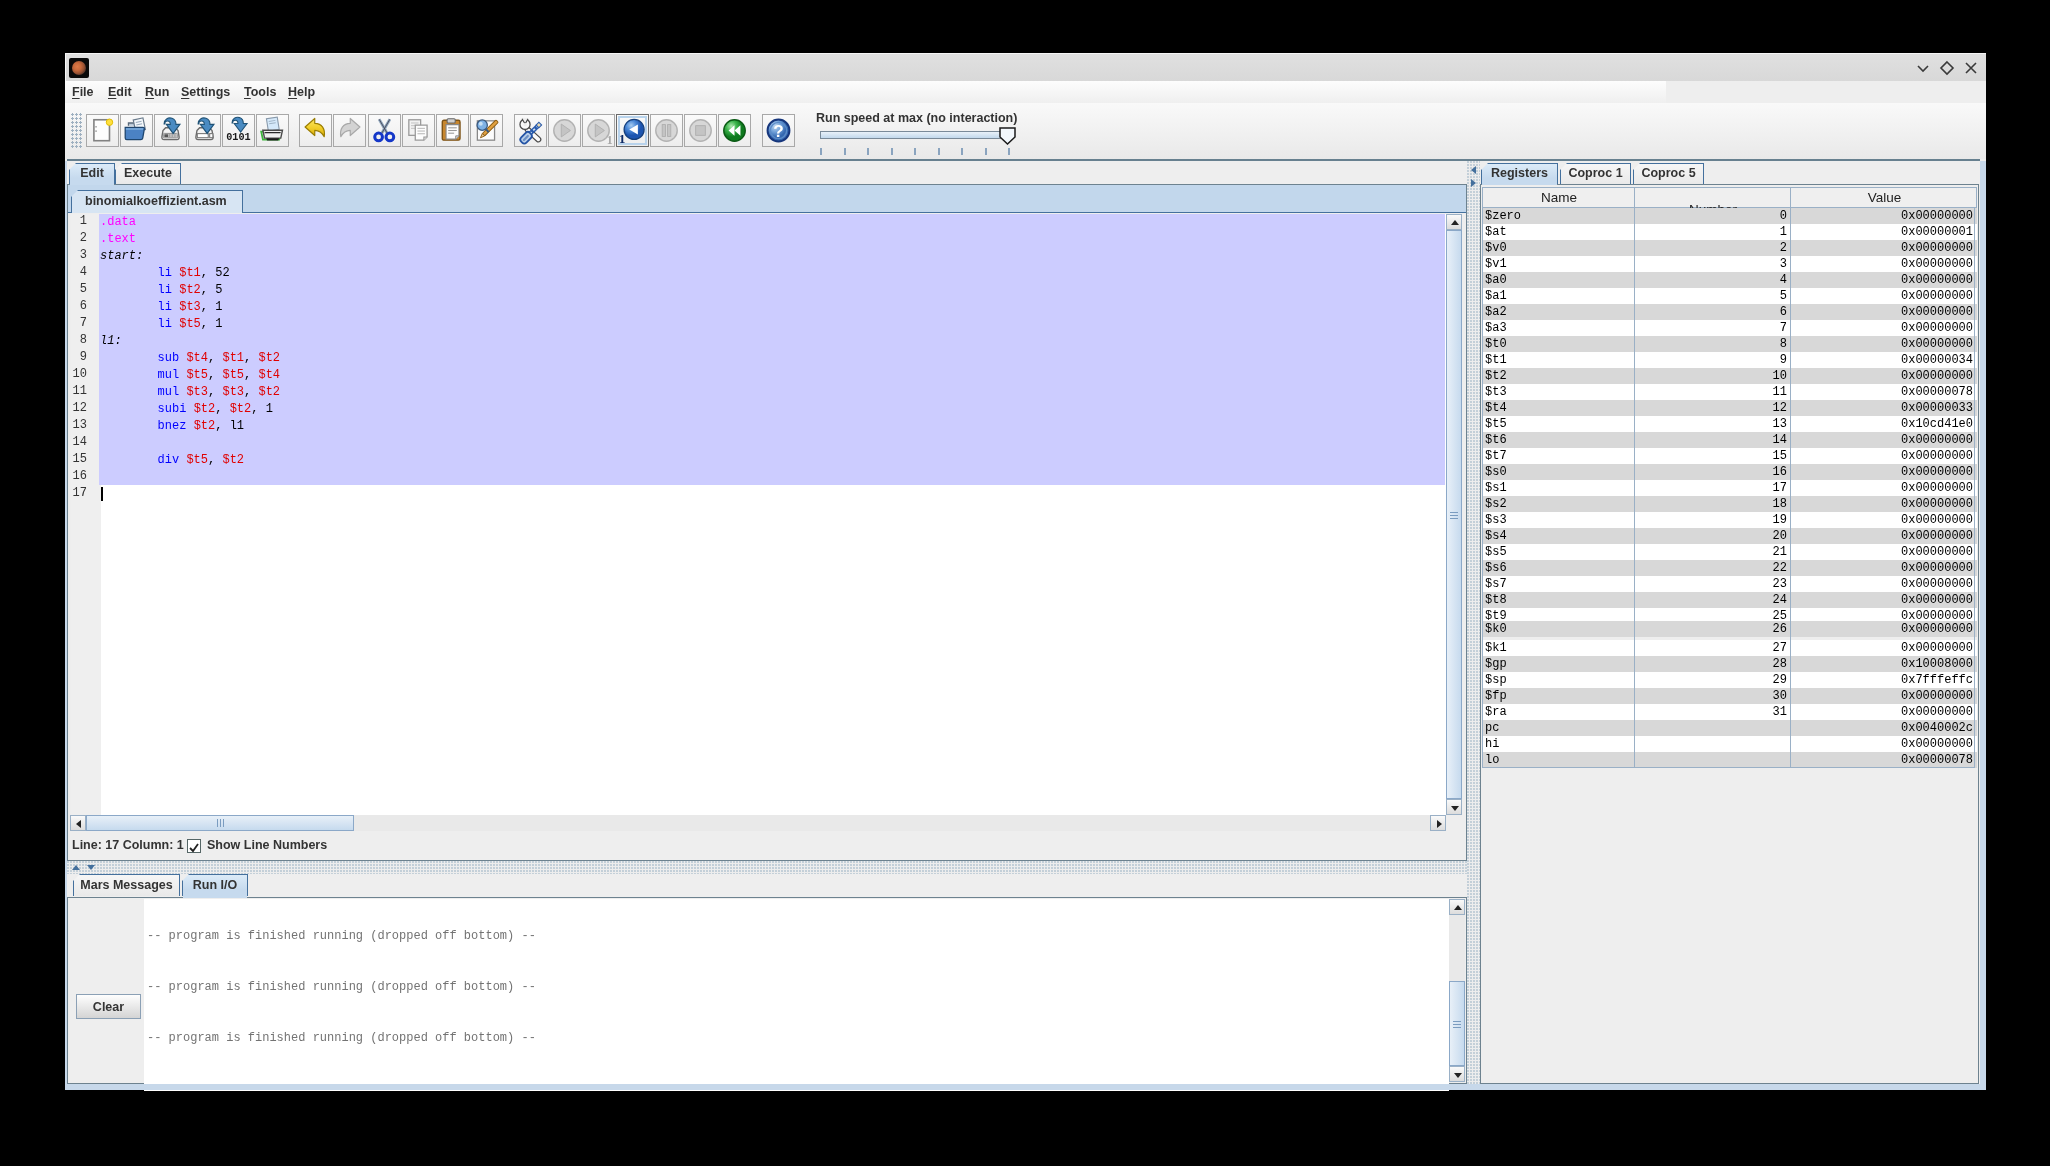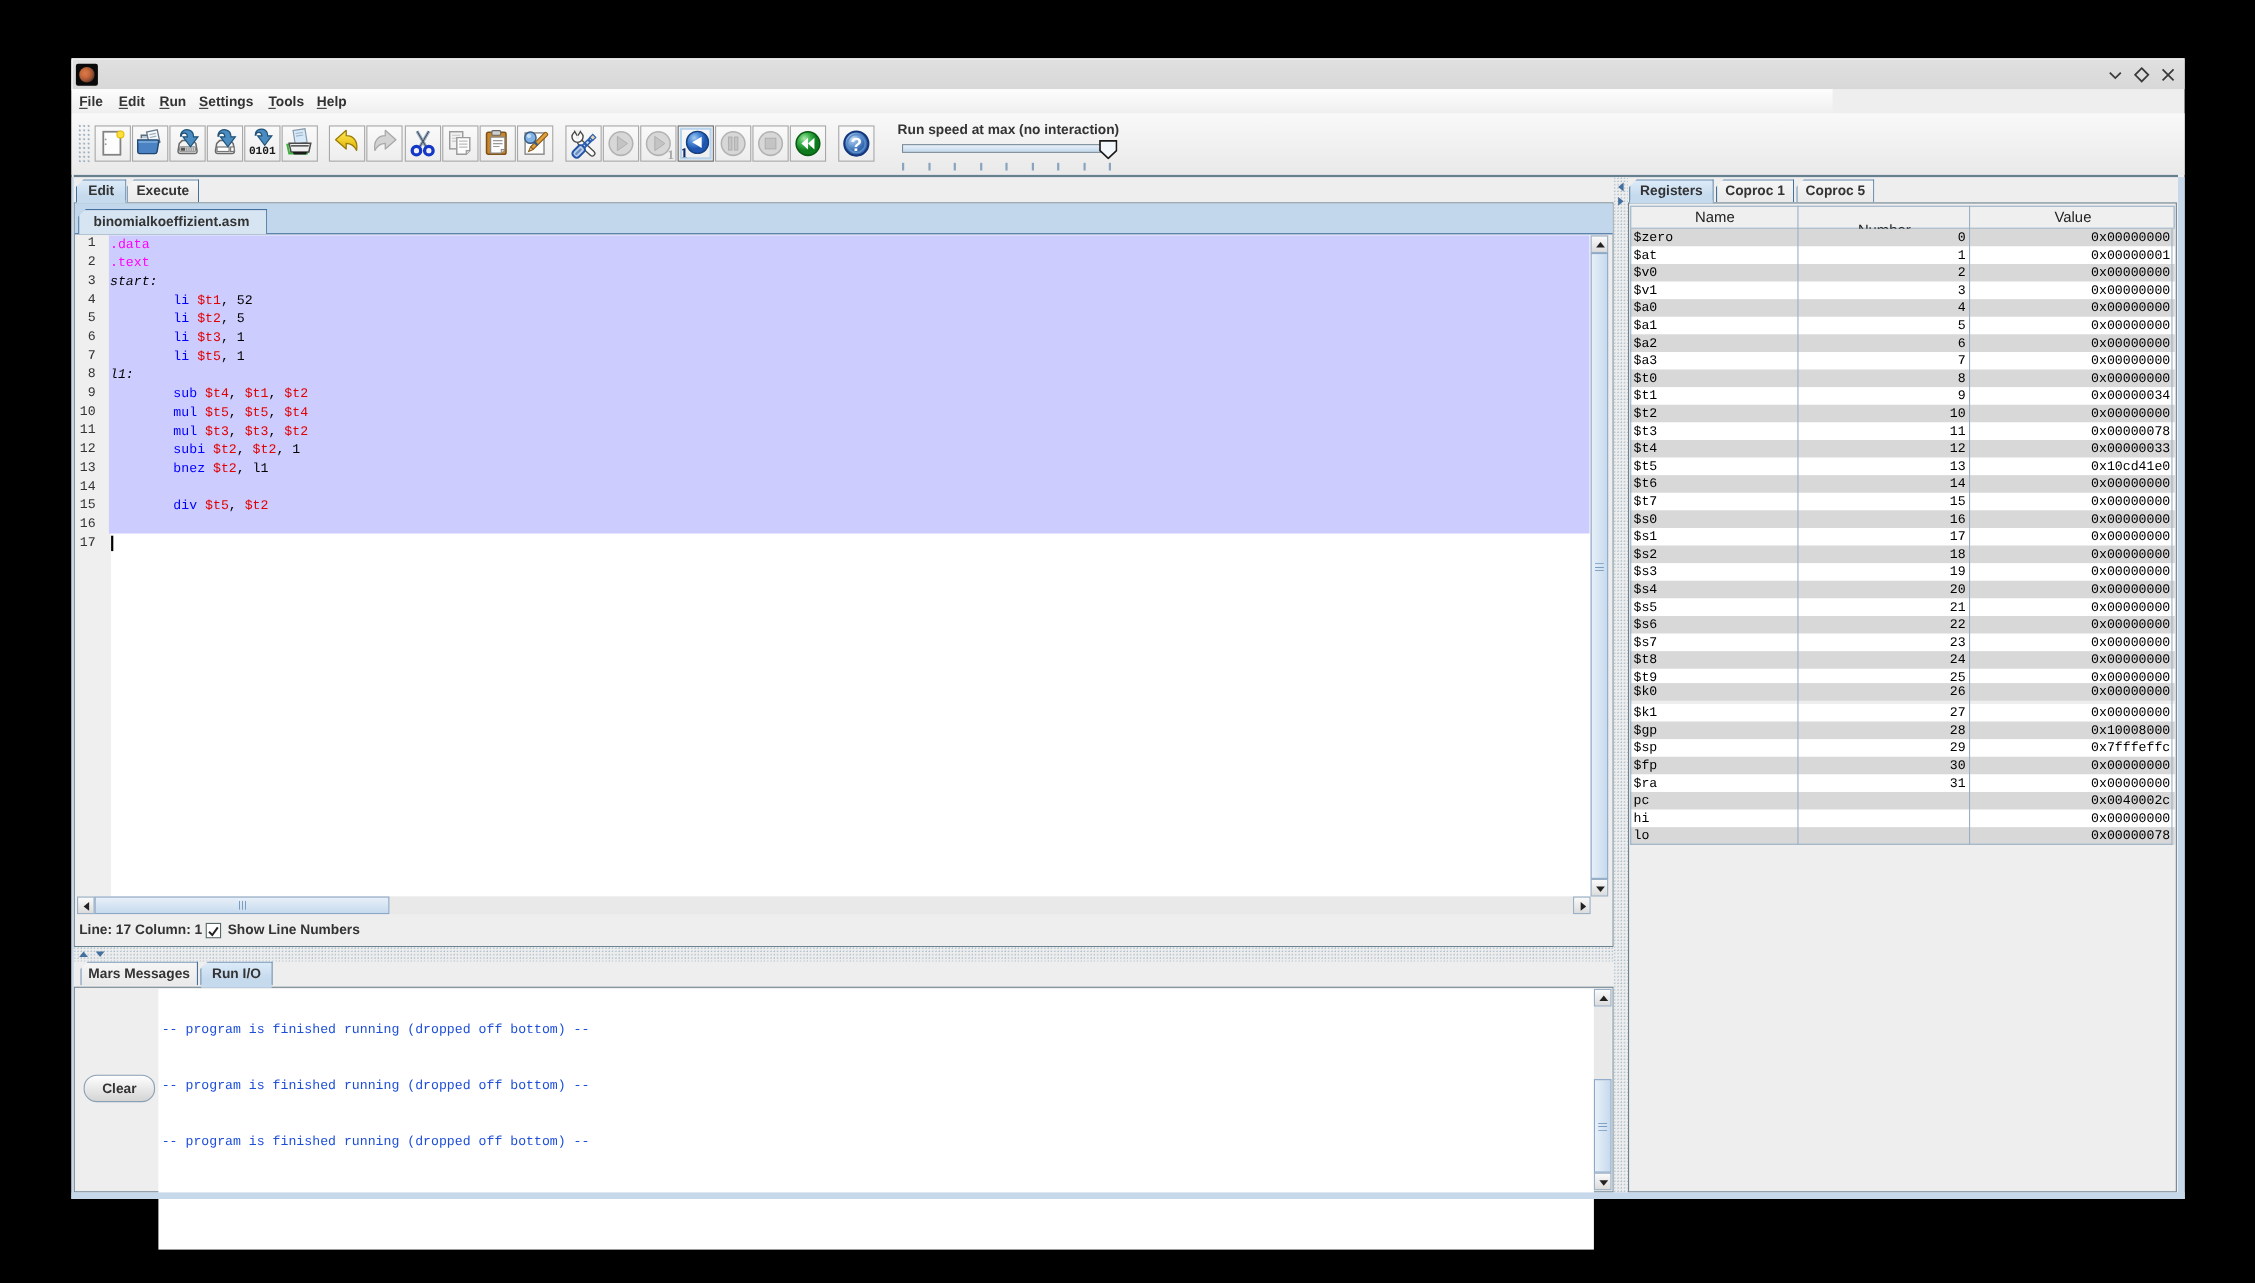--- a/index.html
+++ b/index.html
@@ -84,25 +84,25 @@
 #statusline { position:absolute; left:4px; top:653px; font-weight:bold; font-size:12.5px; color:#333; }
 #cbx { position:absolute; left:119px; top:654px; width:14px; height:14px; background:#fff;
   border:1px solid #566; }
 
 .dotted { position:absolute; background-color:#ededed;
   background-image:radial-gradient(circle at 1px 1px, #a8bccb 0.58px, transparent 0.9px);
   background-size:3px 3px; }
 
 #msgpane { position:absolute; left:2px; top:844px; width:1400px; height:187px;
   border:1px solid #6d828f; background:#eeeeee; }
-#clearbtn { position:absolute; left:8px; top:79px; width:65px; height:25px; border-radius:12px;
+#clearbtn { position:absolute; left:8px; top:96px; width:65px; height:25px; border-radius:0;
   background:linear-gradient(#fefefe,#d4d4d4); border:1px solid #8ba0b5;
   font-weight:bold; font-size:12.5px; color:#333; text-align:center; line-height:24px; }
-#iotext { position:absolute; left:76px; top:1px; width:1305px; height:237px; background:#fff;
-  font-family:"Liberation Mono", monospace; font-size:12px; color:#1d4ed8; }
+#iotext { position:absolute; left:76px; top:1px; width:1305px; height:192px; background:#fff;
+  font-family:"Liberation Mono", monospace; font-size:12px; color:#737373; }
 .ioline { position:absolute; left:3px; white-space:pre; }
 
 #rightpane { position:absolute; left:1415px; top:131px; width:499px; height:900px;
   border:1px solid #6d828f; background:#eeeeee; }
 #regtable { position:absolute; left:1px; top:2px; width:495px; }
 #reghead { position:absolute; left:0; top:0; width:495px; height:21px; background:#efefef;
   border:1px solid #9ab0c6; font-size:13.5px; color:#222; }
 .regrow { position:absolute; left:0; width:495px; height:16px;
   font-family:"Liberation Mono", monospace; font-size:12px; color:#000; }
 .regrow.g { background:#d8d8d8; }

